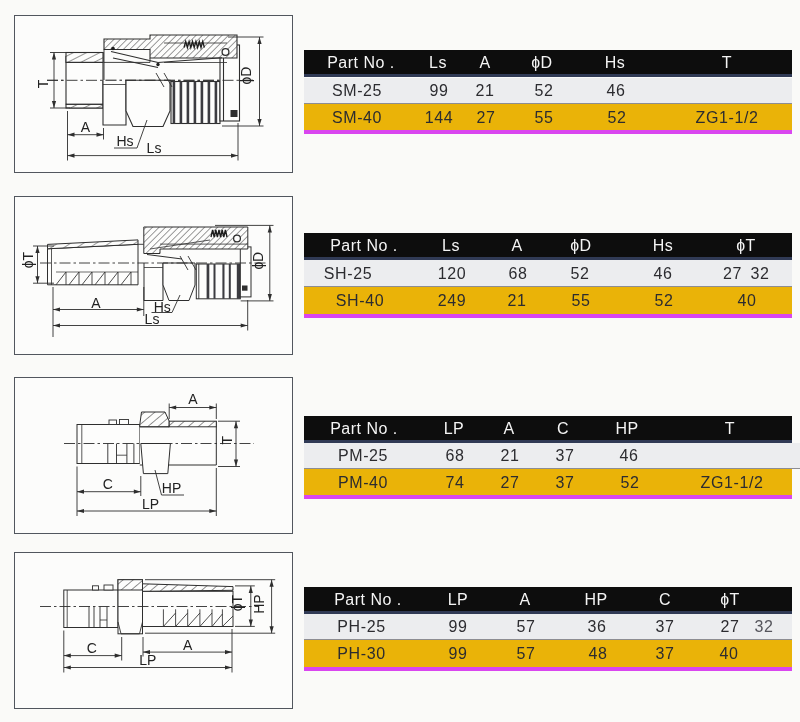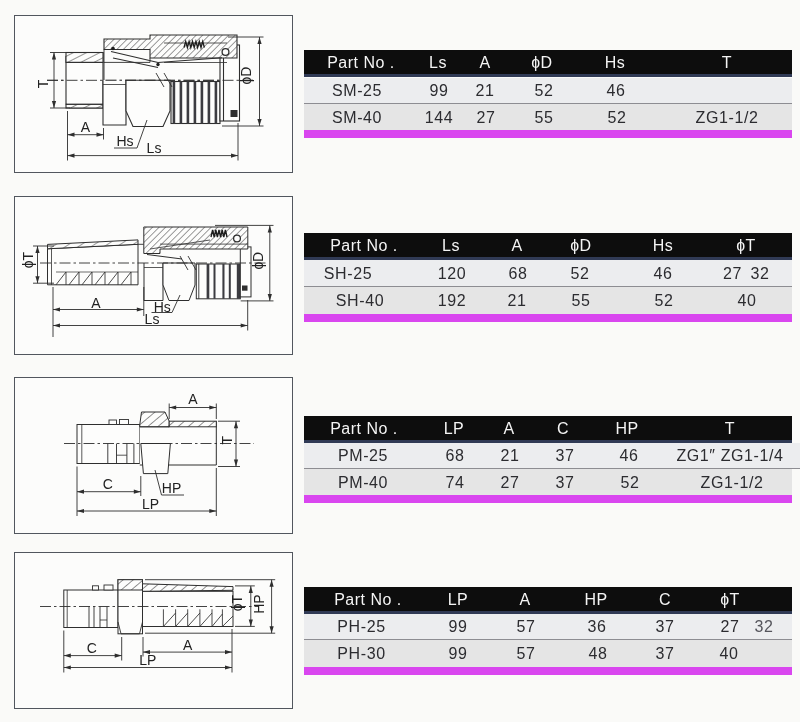--- a/index.html
+++ b/index.html
@@ -1,19 +1,19 @@
 <!DOCTYPE html>
 <html><head>
 <meta charset="utf-8">
 <style>
 html,body{margin:0;padding:0;}
 body{width:800px;height:722px;position:relative;background:#fafaf8;font-family:"Liberation Sans",sans-serif;overflow:hidden;}
 .hdr{position:absolute;left:304px;width:488px;background:#0d0d0d;border-bottom:3px solid #303a55;}
 .r1{position:absolute;left:304px;width:488px;background:#ecedef;border-bottom:1px solid #8d8d92;}
-.r2{position:absolute;left:304px;width:488px;background:#e5e5e5;border-bottom:8px solid #d946ef;}
+.r2{position:absolute;left:304px;width:488px;background:#eab308;border-bottom:4px solid #d946ef;}
 .hdr span{position:absolute;transform:translateX(-50%);color:#f4f4f4;font-size:16px;letter-spacing:0.5px;white-space:nowrap;}
 .r1 span,.r2 span{position:absolute;transform:translateX(-50%);color:#2c2c30;font-size:16px;letter-spacing:0.6px;white-space:nowrap;}
 svg{position:absolute;}
 svg text{font-family:"Liberation Sans",sans-serif;}
 </style>
 </head>
 <body>
 
 <div class="hdr" style="top:50px;height:24px;line-height:25px;">
   <span style="left:57px;">Part No .</span>
@@ -51,42 +51,41 @@
   <span style="left:44px;">SH-25</span>
   <span style="left:148px;">120</span>
   <span style="left:214px;">68</span>
   <span style="left:276px;">52</span>
   <span style="left:359px;">46</span>
   <span style="left:428.5px;">27</span>
     <span style="left:456px;">32</span>
 </div>
 <div class="r2" style="top:287px;height:27px;line-height:28px;">
   <span style="left:56px;">SH-40</span>
-  <span style="left:148px;">192</span>
+  <span style="left:148px;">249</span>
   <span style="left:213px;">21</span>
   <span style="left:277px;">55</span>
   <span style="left:360px;">52</span>
   <span style="left:443px;">40</span>
 </div>
 
 <div class="hdr" style="top:416px;height:24px;line-height:25px;">
   <span style="left:60px;">Part No .</span>
   <span style="left:150px;">LP</span>
   <span style="left:205px;">A</span>
   <span style="left:259px;">C</span>
   <span style="left:323px;">HP</span>
   <span style="left:426px;">T</span>
 </div>
 <div class="r1" style="top:443px;height:25px;line-height:26px;padding-left:32px;">
   <span style="left:59px;">PM-25</span>
   <span style="left:151px;">68</span>
   <span style="left:206px;">21</span>
   <span style="left:261px;">37</span>
   <span style="left:325px;">46</span>
-  <span style="left:426px;">ZG1″ ZG1-1/4</span>
 </div>
 <div class="r2" style="top:469px;height:26px;line-height:27px;">
   <span style="left:59px;">PM-40</span>
   <span style="left:151px;">74</span>
   <span style="left:206px;">27</span>
   <span style="left:261px;">37</span>
   <span style="left:326px;">52</span>
   <span style="left:428px;">ZG1-1/2</span>
 </div>
 

